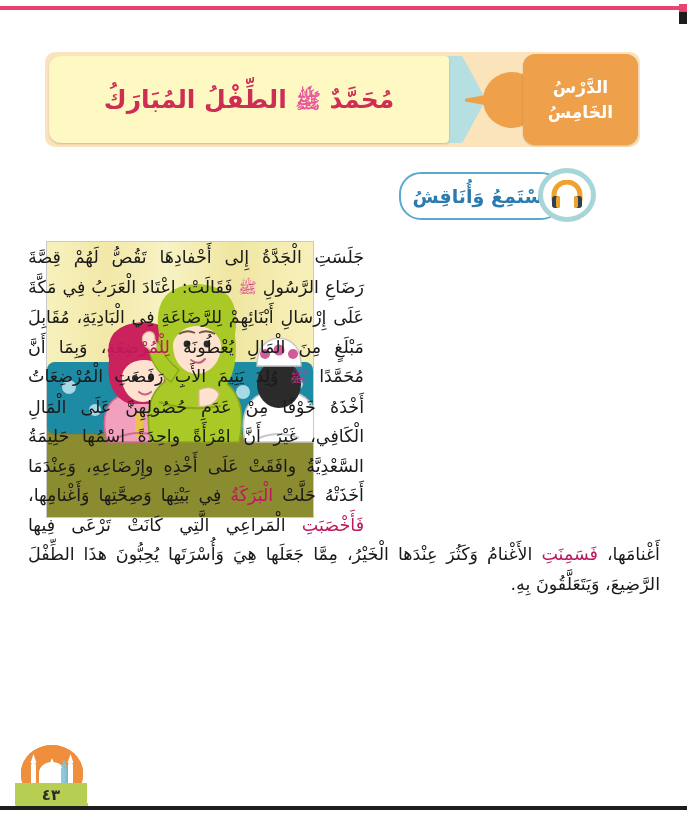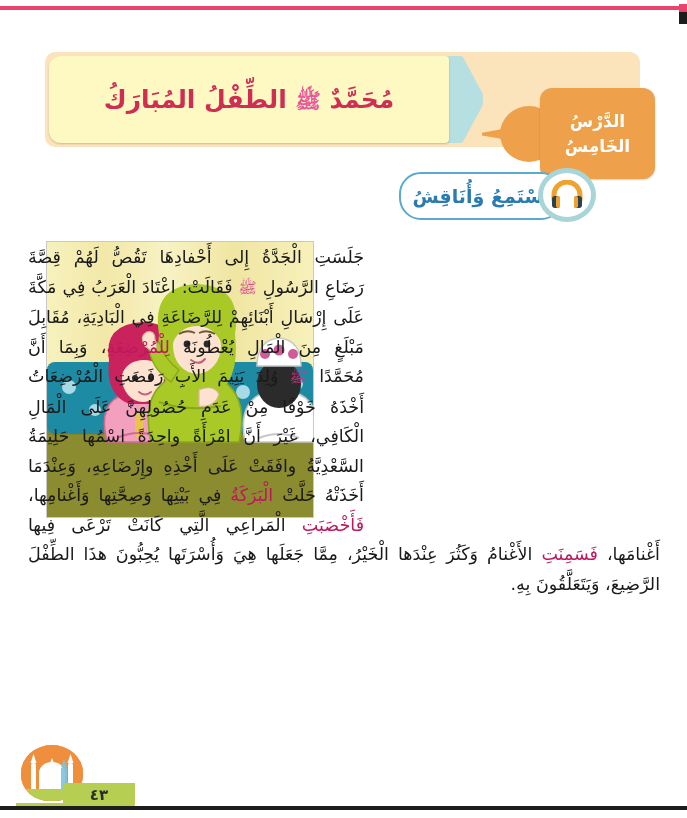--- a/index.html
+++ b/index.html
@@ -77,22 +77,22 @@
     direction: rtl;
   }
   .banner-title .sallam {
     color: #e9569b;
     font-size: 21px;
   }
 
   
   .ribbon {
     position: absolute;
-    top: 2px; left: 455px;
-    width: 155px; height: 68px; margin-top: 34px;
+    top: 2px; left: 438px;
+    width: 155px; height: 68px;
   }
   .ribbon-bulb {
     position: absolute;
     top: 18px; left: 0px;
     width: 58px; height: 56px;
     background: #eea14a;
     border-radius: 50%;
   }
   .ribbon-tail {
     position: absolute;
@@ -201,21 +201,20 @@
   }
   .footer-band {
     position: absolute;
     bottom: 0; left: 0;
     width: 72px; height: 24px;
     background: #b6cf53;
     border-radius: 0 0 3px 3px;
     display: flex;
     align-items: center;
     justify-content: center;
-    margin-left: 48px;
   }
   .footer-pagenum {
     font-size: 15px;
     font-weight: bold;
     color: #2b2b2b;
     direction: rtl;
   }
   .footer-rule {
     position: absolute;
     top: 806px; left: 0;

